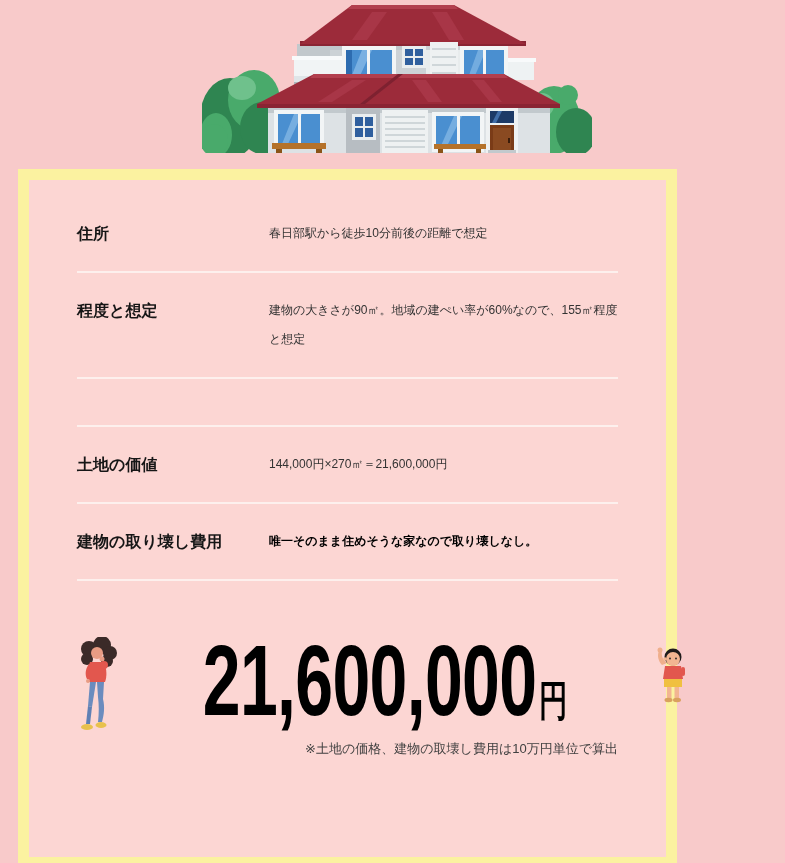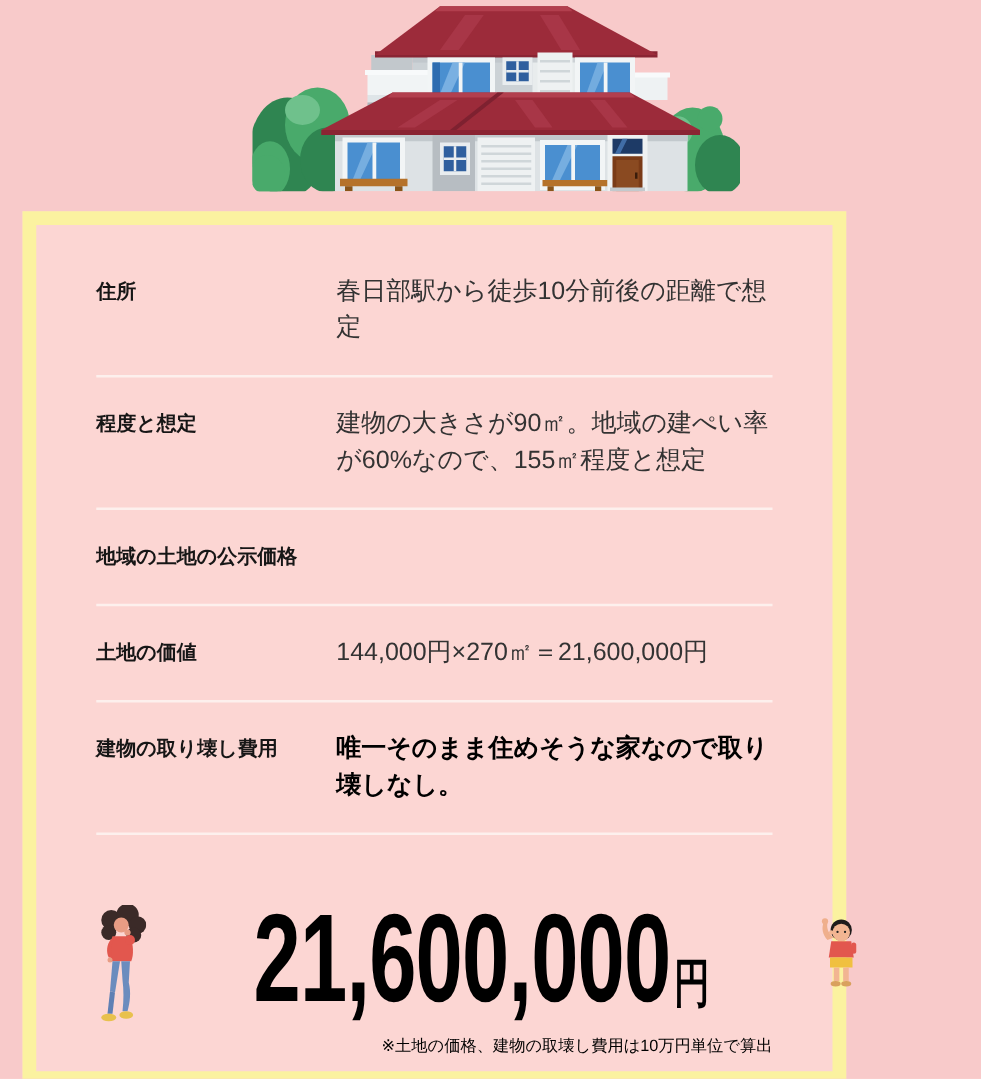--- a/index.html
+++ b/index.html
@@ -27,21 +27,21 @@
     padding:23px 0;
     border-bottom:2px solid #fdf0ed;
   }
   .info-label{
     width:192px;flex:0 0 192px;
     font-size:16px;font-weight:bold;color:#161616;
     line-height:29px;
   }
   .info-value{
     flex:1;
-    font-size:20px;color:#333;
+    font-size:12px;color:#333;
     line-height:29px;
   }
   .info-value.emphasis{
     color:#000000;font-weight:bold;
   }
   .result-row{
     margin-top:52px;
     display:flex;
     align-items:flex-start;
     justify-content:space-between;
@@ -68,21 +68,21 @@
     font-weight:bold;
     color:#000;
     margin-left:4px;
   }
   .woman-wrap{flex:0 0 40px;transform:translateY(4px);}
   .child-wrap{flex:0 0 36px;transform:translateY(12px);}
   .result-note{
     margin-top:8px;
     text-align:right;
     font-size:13px;
-    color:#000000;
+    color:#404040;
   }
 </style>
 </head>
 <body>
 
 <div class="house-wrap">
   <svg viewBox="0 0 390 153" width="390" height="153">
 
     <g>
       <ellipse cx="28" cy="118" rx="30" ry="40" fill="#2f8551"></ellipse>
@@ -198,21 +198,20 @@
       <div class="info-label">住所</div>
       <div class="info-value">春日部駅から徒歩10分前後の距離で想定</div>
     </div>
 
     <div class="info-row">
       <div class="info-label">程度と想定</div>
       <div class="info-value">建物の大きさが90㎡。地域の建ぺい率が60%なので、155㎡程度と想定</div>
     </div>
 
     <div class="info-row">
-      <div class="info-label">地域の土地の公示価格</div>
     </div>
 
     <div class="info-row">
       <div class="info-label">土地の価値</div>
       <div class="info-value">144,000円×270㎡＝21,600,000円</div>
     </div>
 
     <div class="info-row">
       <div class="info-label">建物の取り壊し費用</div>
       <div class="info-value emphasis">唯一そのまま住めそうな家なので取り壊しなし。</div>

